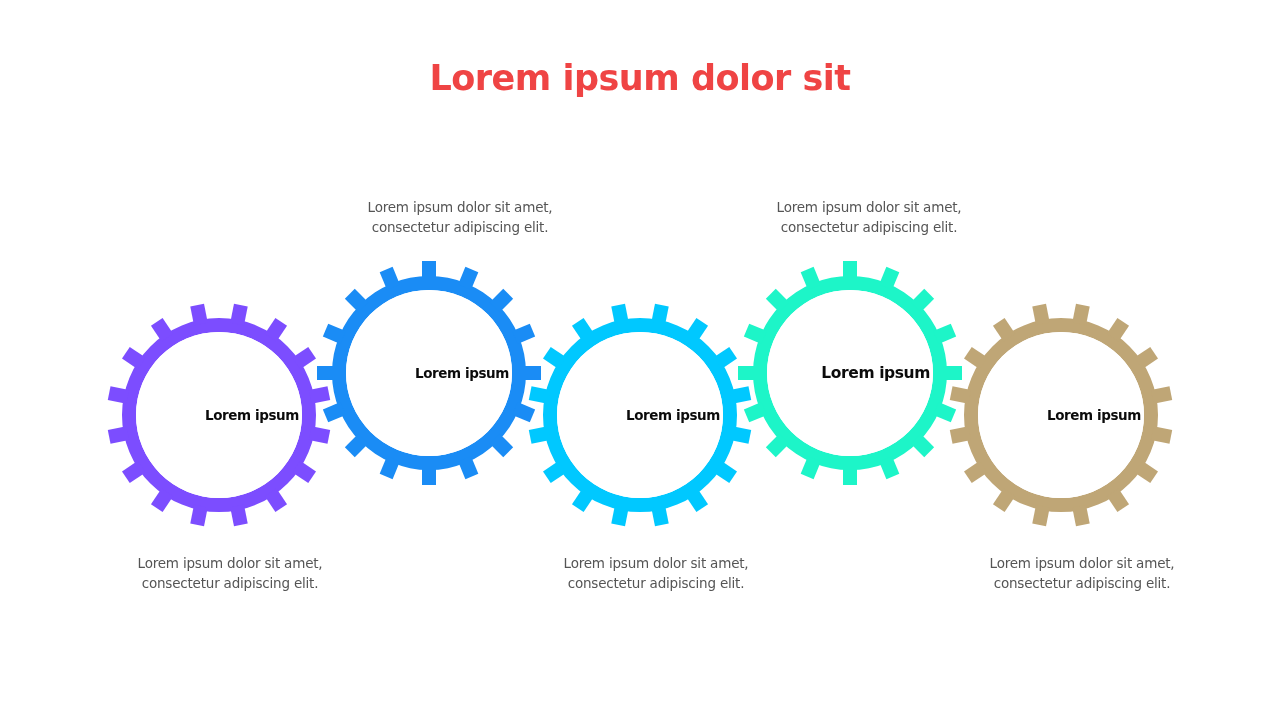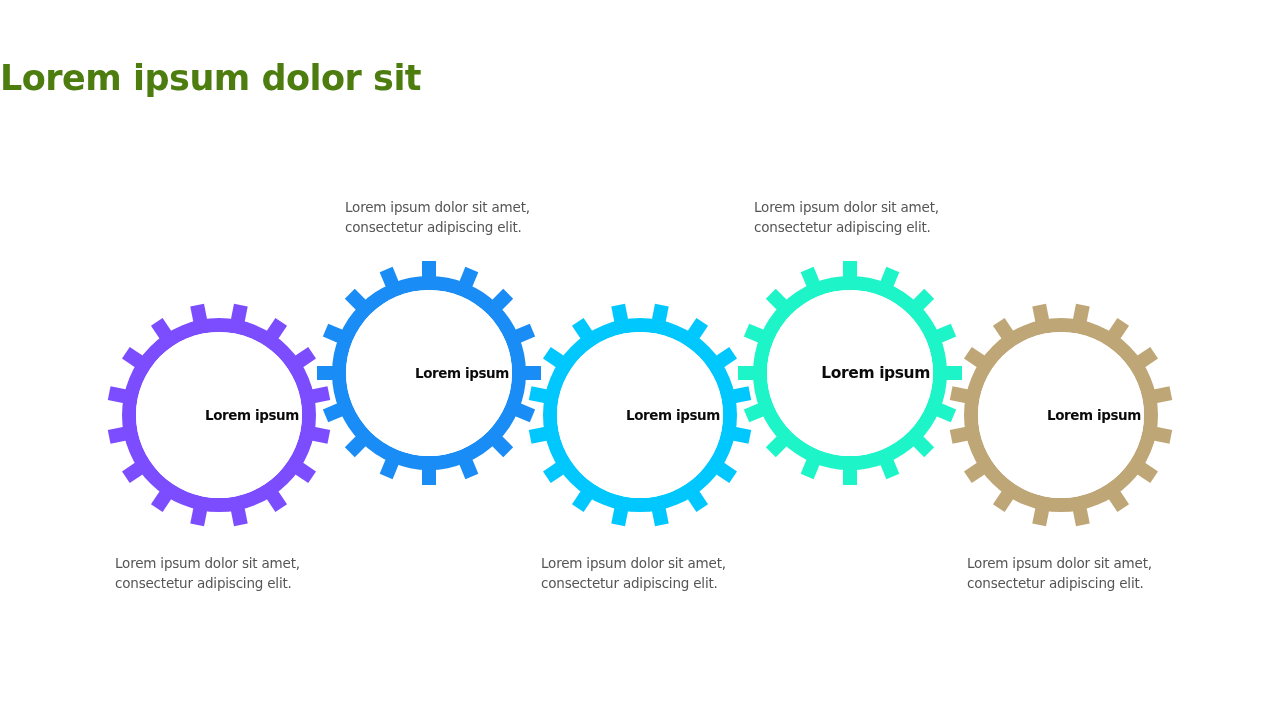--- a/index.html
+++ b/index.html
@@ -12,26 +12,26 @@
       height: 720px;
       position: relative;
       overflow: hidden;
       font-family: "Liberation Sans", "DejaVu Sans", sans-serif;
     }
     .title {
       position: absolute;
       left: 0;
       top: 54px;
       width: 1280px;
-      text-align: left;
+      text-align: center;
       font-family: "DejaVu Sans", "Liberation Sans", sans-serif;
       font-weight: bold;
       font-size: 35px;
       letter-spacing: -0.5px;
-      color: #4d7c0f;
+      color: #ef4444;
       line-height: 48px;
     }
     .gears-svg {
       position: absolute;
       left: 0;
       top: 0;
       width: 1280px;
       height: 720px;
     }
     .gear-label {
@@ -51,20 +51,21 @@
       font-size: 15.5px;
     }
     .desc {
       position: absolute;
       width: 230px;
       font-family: "DejaVu Sans", "Liberation Sans", sans-serif;
       font-size: 13.5px;
       letter-spacing: -0.2px;
       color: #555555;
       line-height: 20px;
+      text-align: center;
     }
     .desc span {
       display: block;
       white-space: nowrap;
     }
   </style>
 </head>
 <body>
 
 <div class="title">Lorem ipsum dolor sit</div>

